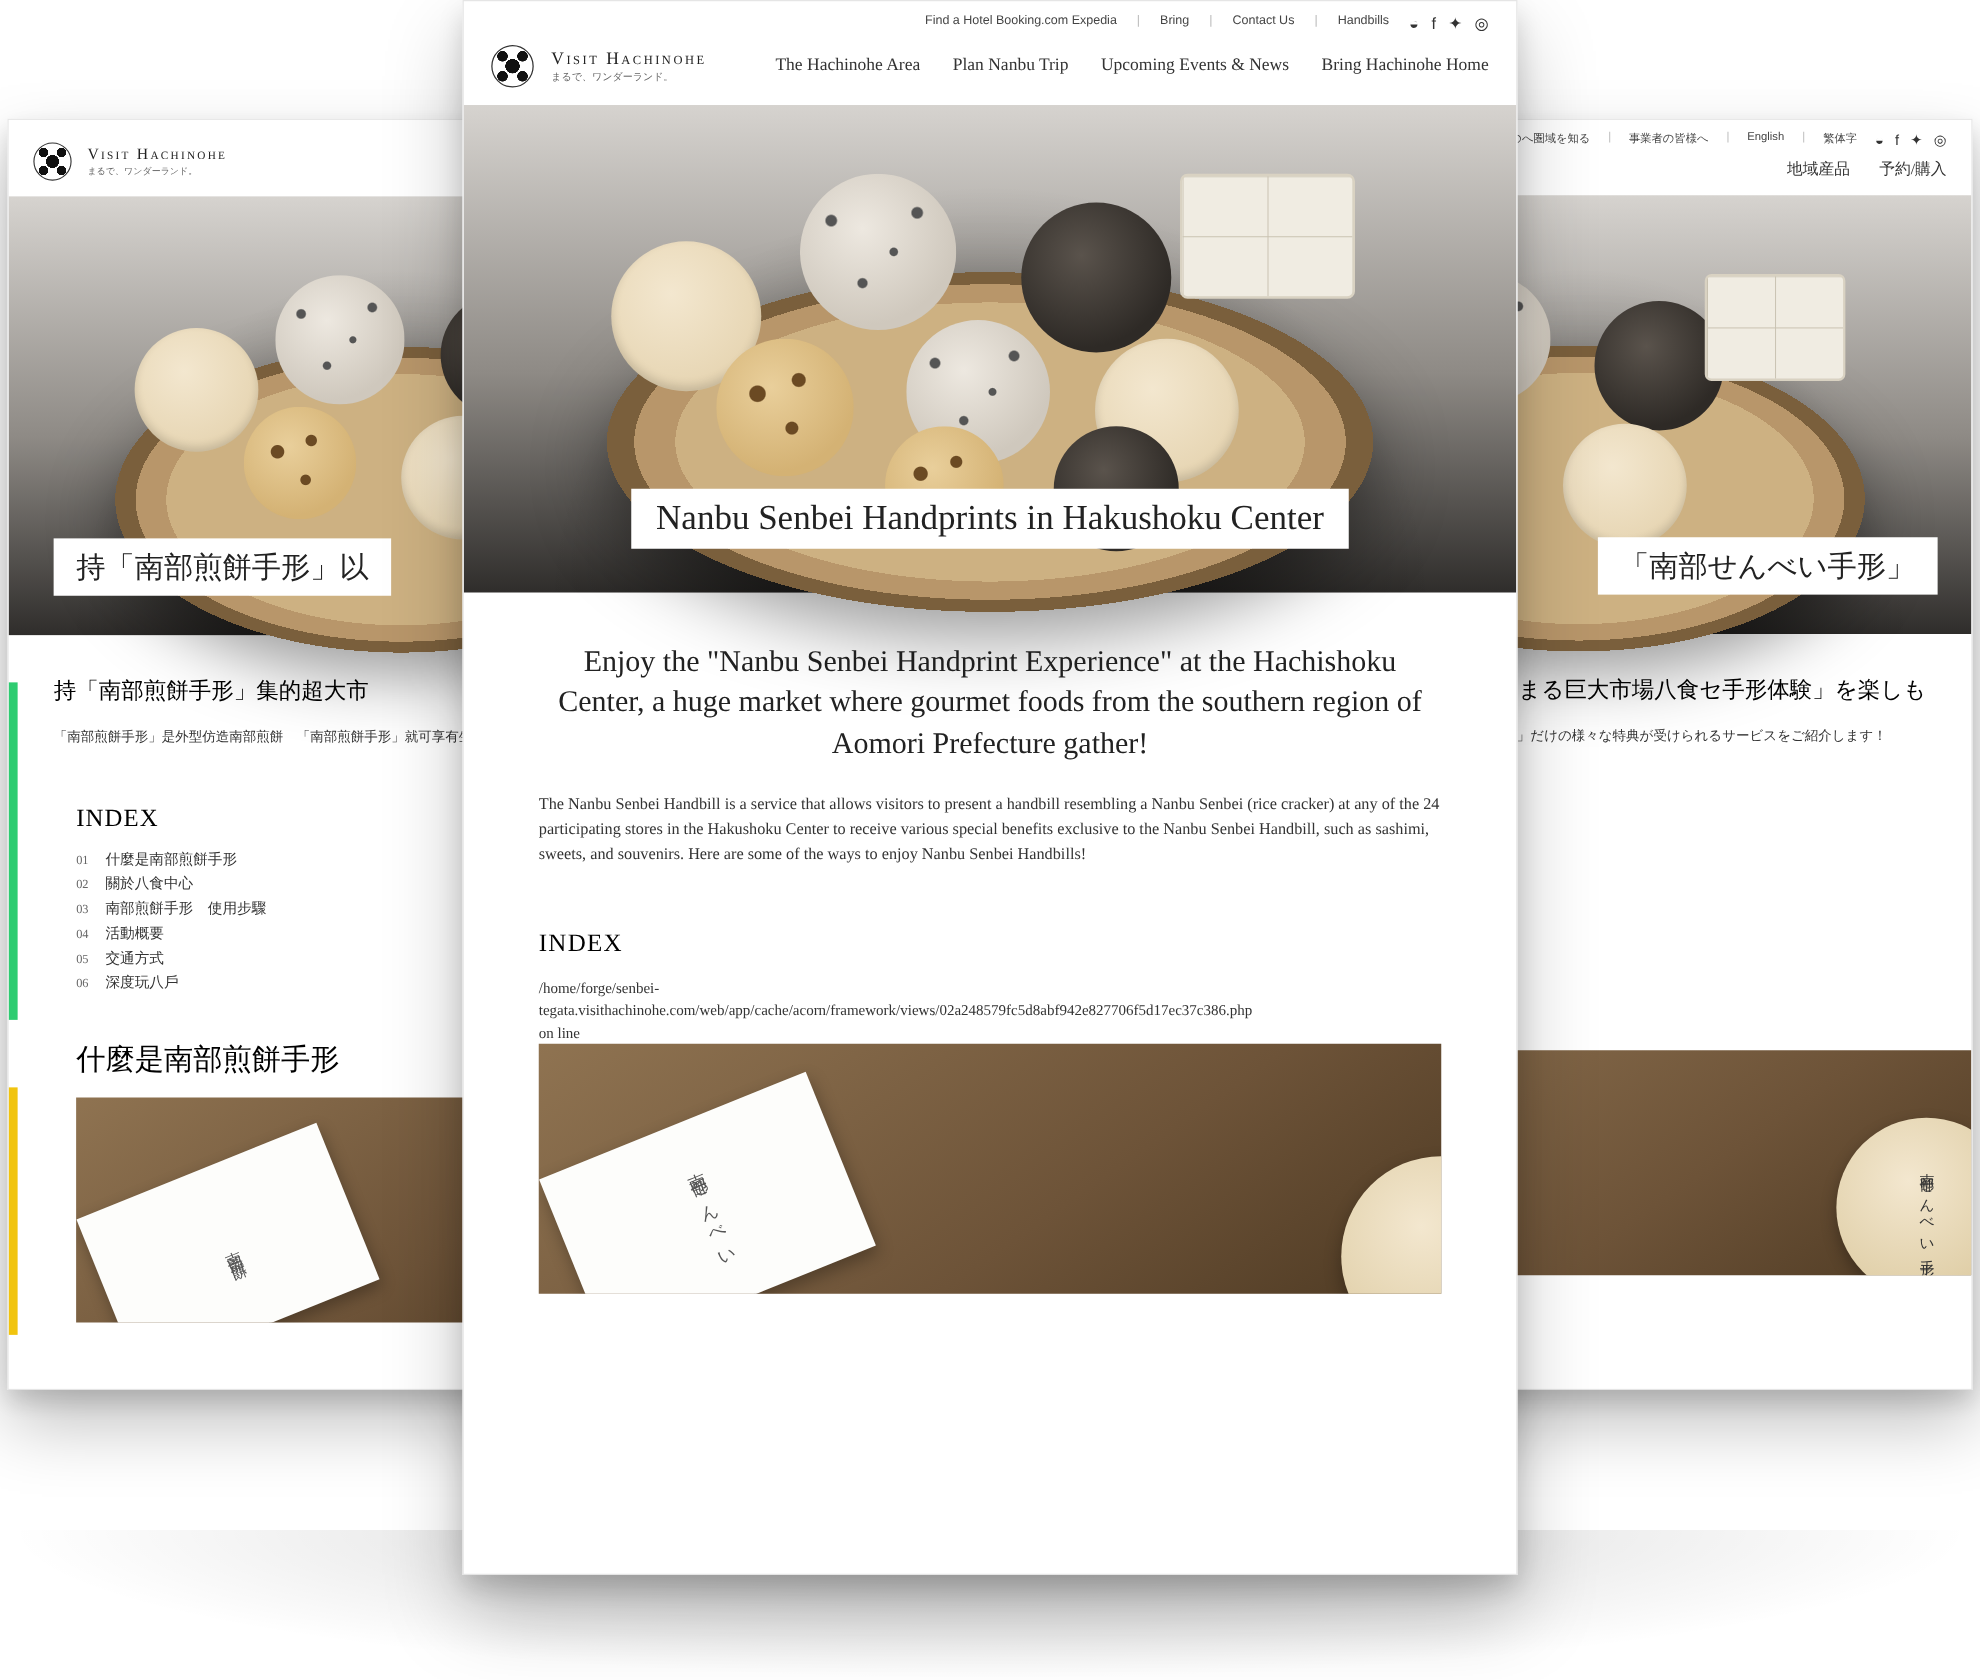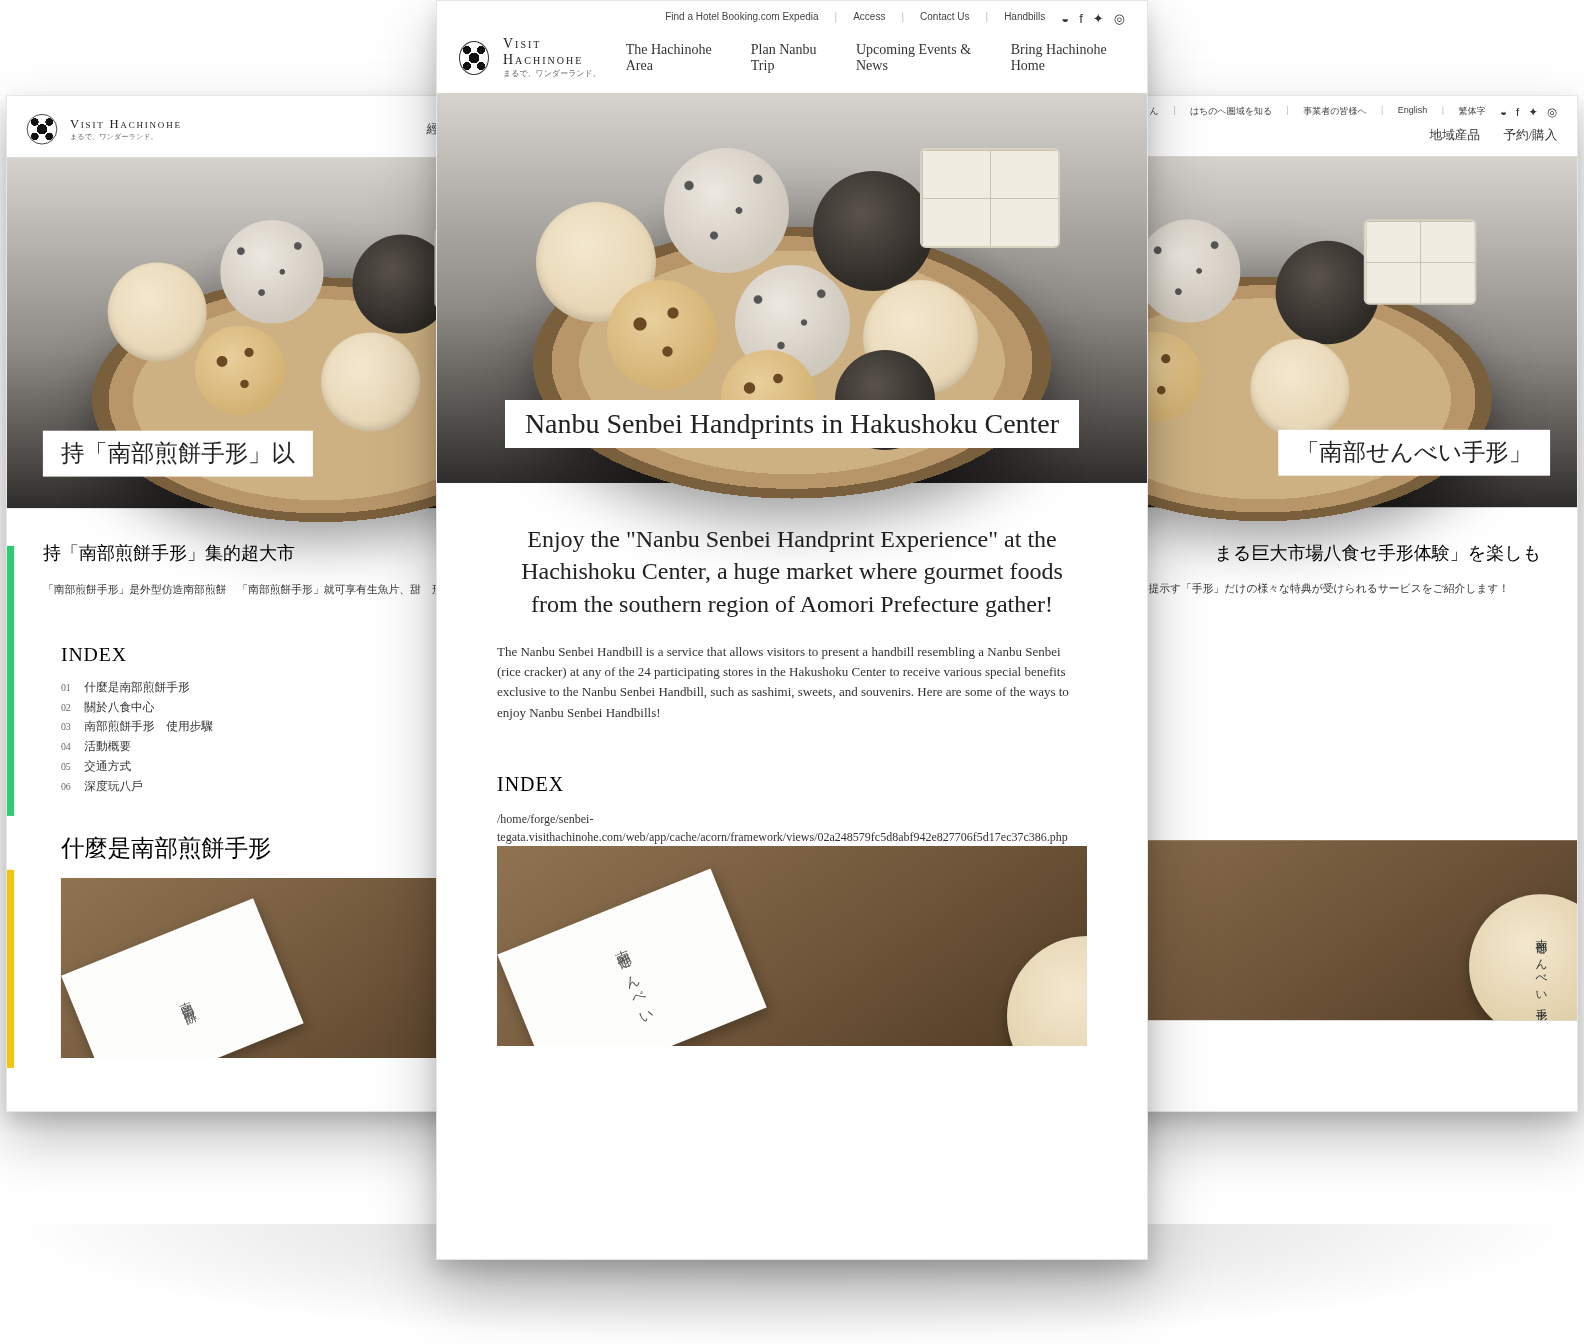--- a/index.html
+++ b/index.html
@@ -19,21 +19,21 @@
   }
   .card {
     position:absolute;
     background:#fff;
     box-shadow: 0 30px 60px rgba(0,0,0,.25), 0 10px 20px rgba(0,0,0,.15);
     border:1px solid #e5e5e5;
     overflow:hidden;
   }
   .card.left  { left:  6px; top:95px; width:700px; height:1130px; transform:scale(.90); transform-origin:top left; }
   .card.right { right: 6px; top:95px; width:700px; height:1130px; transform:scale(.90); transform-origin:top right; }
-  .card.center{ left:50%; top:0; width:712px; height:1260px; transform:translateX(-50%); z-index:5; }
+  .card.center{ left:50%; top:0; width:844px; height:1260px; transform:translateX(-50%); z-index:5; }
 
   
   .topbar { display:flex; justify-content:flex-end; gap:16px; padding:10px 22px 4px; font-size:10px; color:#444; font-family: Arial, sans-serif; }
   .topbar span { cursor:pointer; }
   .sep { color:#bbb; }
   .icons { display:flex; gap:10px; font-size:13px; color:#333; }
   .brand-row { display:flex; align-items:center; gap:14px; padding:6px 22px 14px; }
   .logo { width:34px; height:34px; border-radius:50%; background:
       radial-gradient(circle at 50% 50%, #111 25%, transparent 26%),
       radial-gradient(circle at 25% 25%, #111 12%, transparent 13%),
@@ -237,21 +237,21 @@
     <div style="height:250px"></div>
     <div class="bottom-img" style="margin:0 0 0 60px">
       <div class="tag">南部せんべい手形</div>
     </div>
   </div>
 
   <div class="card center">
     <div class="topbar">
       <span>Find a Hotel Booking.com Expedia</span>
         <span class="sep">|</span>
-      <span>Access</span>
+      <span>Bring</span>
         <span class="sep">|</span>
       <span>Contact Us</span>
         <span class="sep">|</span>
       <span>Handbills</span>
       <span class="icons">
         <span>◒</span>
         <span>f</span>
         <span>✦</span>
         <span>◎</span>
       </span>
@@ -284,20 +284,21 @@
     </div>
 
     <div class="body-wrap">
       <div class="subheading">Enjoy the "Nanbu Senbei Handprint Experience" at the Hachishoku Center, a huge market where gourmet foods from the southern region of Aomori Prefecture gather!</div>
       <div class="para">The Nanbu Senbei Handbill is a service that allows visitors to present a handbill resembling a Nanbu Senbei (rice cracker) at any of the 24 participating stores in the Hakushoku Center to receive various special benefits exclusive to the Nanbu Senbei Handbill, such as sashimi, sweets, and souvenirs. Here are some of the ways to enjoy Nanbu Senbei Handbills!</div>
 
       <div class="index-title">INDEX</div>
       <div class="warning">
         <div>/home/forge/senbei-</div>
         <div>tegata.visithachinohe.com/web/app/cache/acorn/framework/views/02a248579fc5d8abf942e827706f5d17ec37c386.php</div>
+        <div>on line</div>
       </div>
 
       <div class="bottom-img">
         <div class="paper">南部せんべい</div>
         <div class="tag" style="right:-80px;top:90px"></div>
       </div>
     </div>
   </div>
 
   <div class="floor-shadow"></div>

